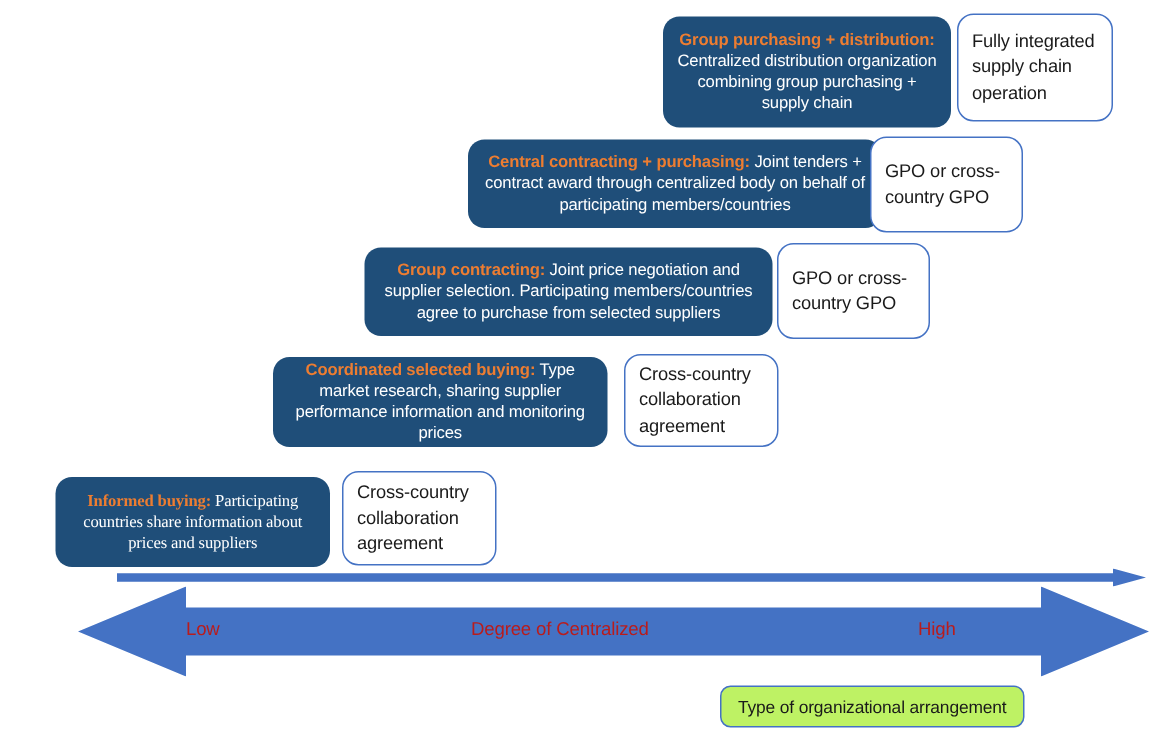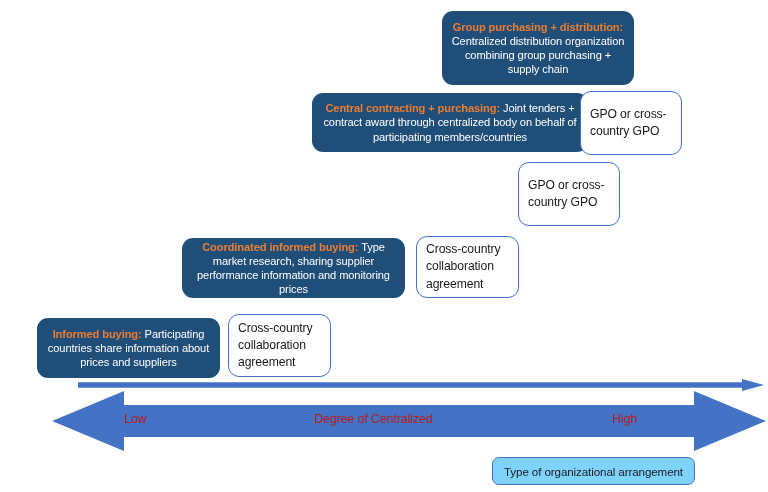--- a/index.html
+++ b/index.html
@@ -109,70 +109,78 @@
     font-weight: bold;
     font-size: 11px;
     display: flex;
     align-items: center;
     justify-content: center;
     letter-spacing: -0.1px;
     margin-top: 40px;
   }
   .legend-org {
     position: absolute;
-    left: 492px;
+    left: 480px;
     top: 457px;
     width: 203px;
     height: 28px;
     box-sizing: border-box;
-    background: #7dd3fc;
+    background: #bef264;
     border: 1.4px solid #4472C4;
     border-radius: 7px;
     color: #1a1a1a;
     font-size: 11.6px;
     display: flex;
     align-items: center;
     justify-content: center;
     letter-spacing: -0.1px;
   }
 </style>
 </head>
 <body>
 
 <div id="stage">
 
   <div class="activity-box" style="left:442px; top:11px; width:192px; height:74px;">
     <div>
       <span class="lead">Group purchasing + distribution:</span><span> Centralized distribution organization combining group purchasing + supply chain</span>
     </div>
   </div>
+  <div class="org-box" style="left:638px; top:9px; width:104px; height:72px;">
+    <span>Fully integrated supply chain operation</span>
+  </div>
 
   <div class="activity-box" style="left:312px; top:93px; width:276px; height:59px;">
     <div>
       <span class="lead">Central contracting + purchasing:</span><span> Joint tenders + contract award through centralized body on behalf of participating members/countries</span>
     </div>
   </div>
   <div class="org-box" style="left:580px; top:91px; width:102px; height:64px;">
     <span>GPO or cross-country GPO</span>
   </div>
 
+  <div class="activity-box" style="left:243px; top:165px; width:272px; height:59px;">
+    <div>
+      <span class="lead">Group contracting:</span><span> Joint price negotiation and supplier selection. Participating members/countries agree to purchase from selected suppliers</span>
+    </div>
+  </div>
   <div class="org-box" style="left:518px; top:162px; width:102px; height:64px;">
     <span>GPO or cross-country GPO</span>
   </div>
 
   <div class="activity-box" style="left:182px; top:238px; width:223px; height:60px;">
     <div>
-      <span class="lead">Coordinated informed buying:</span><span> Type market research, sharing supplier performance information and monitoring prices</span>
+      <span class="lead">Coordinated selected buying:</span><span> Type market research, sharing supplier performance information and monitoring prices</span>
     </div>
   </div>
   <div class="org-box" style="left:416px; top:236px; width:103px; height:62px;">
     <span>Cross-country collaboration agreement</span>
   </div>
 
-  <div class="activity-box" style="left:37px; top:318px; width:183px; height:60px;">
+  <div class="activity-box" style="left:37px; top:318px; width:183px; height:60px;font-family:Liberation Serif, serif;">
     <div>
       <span class="lead">Informed buying:</span><span> Participating countries share information about prices and suppliers</span>
     </div>
   </div>
   <div class="org-box" style="left:228px; top:314px; width:103px; height:63px;">
     <span>Cross-country collaboration agreement</span>
   </div>
 
   <svg class="thin-arrow" viewBox="0 0 686 12" preserveAspectRatio="none">
     <path d="M0,3.2 L664,3.2 L664,0 L686,6 L664,12 L664,8.8 L0,8.8 Z" fill="#4472C4"></path>

